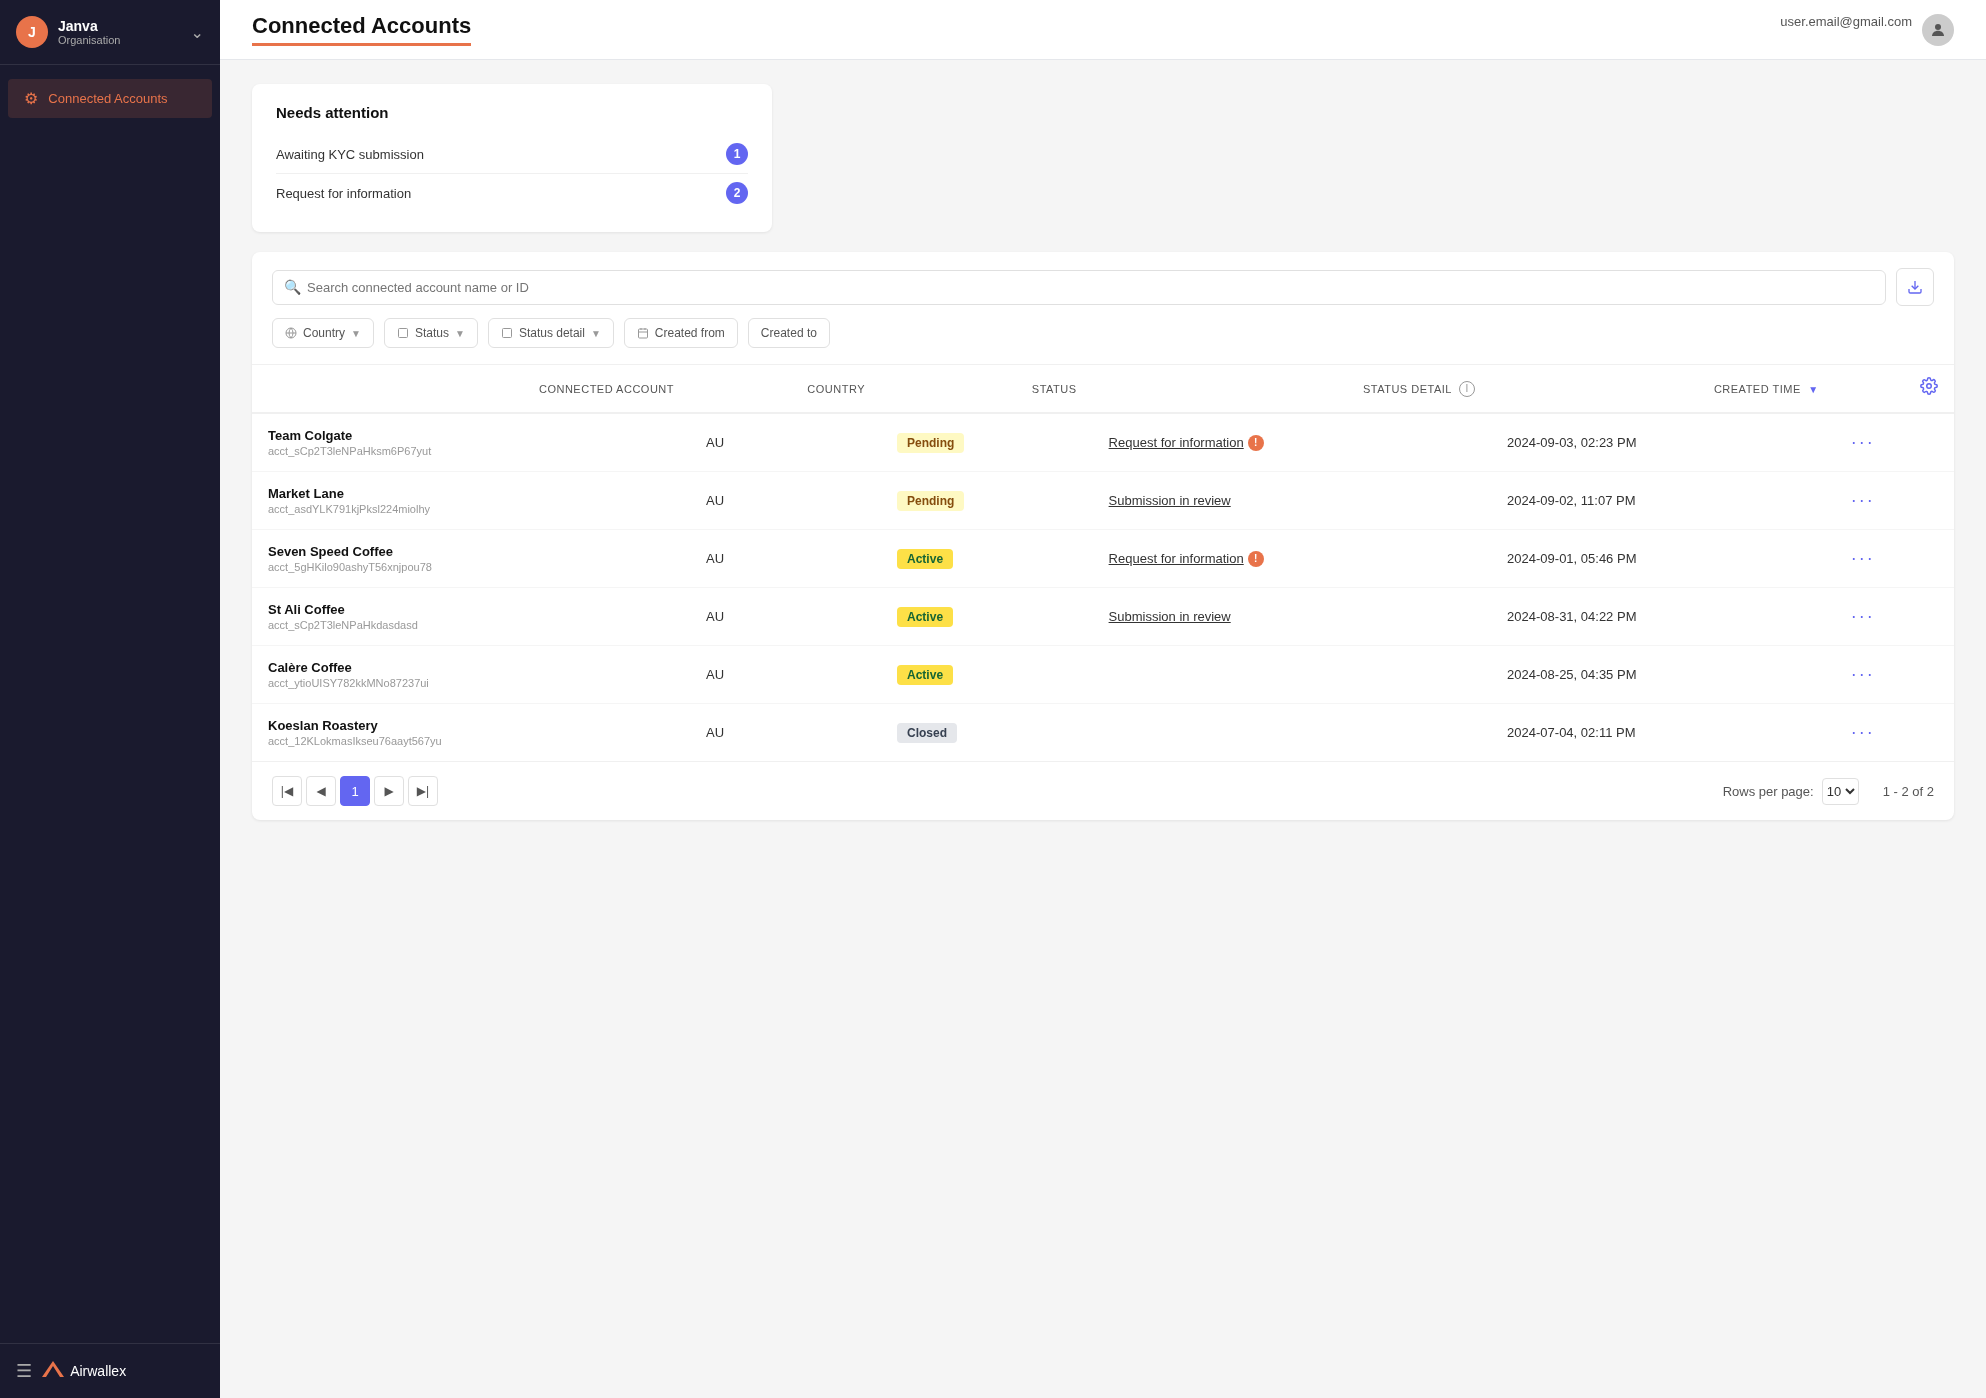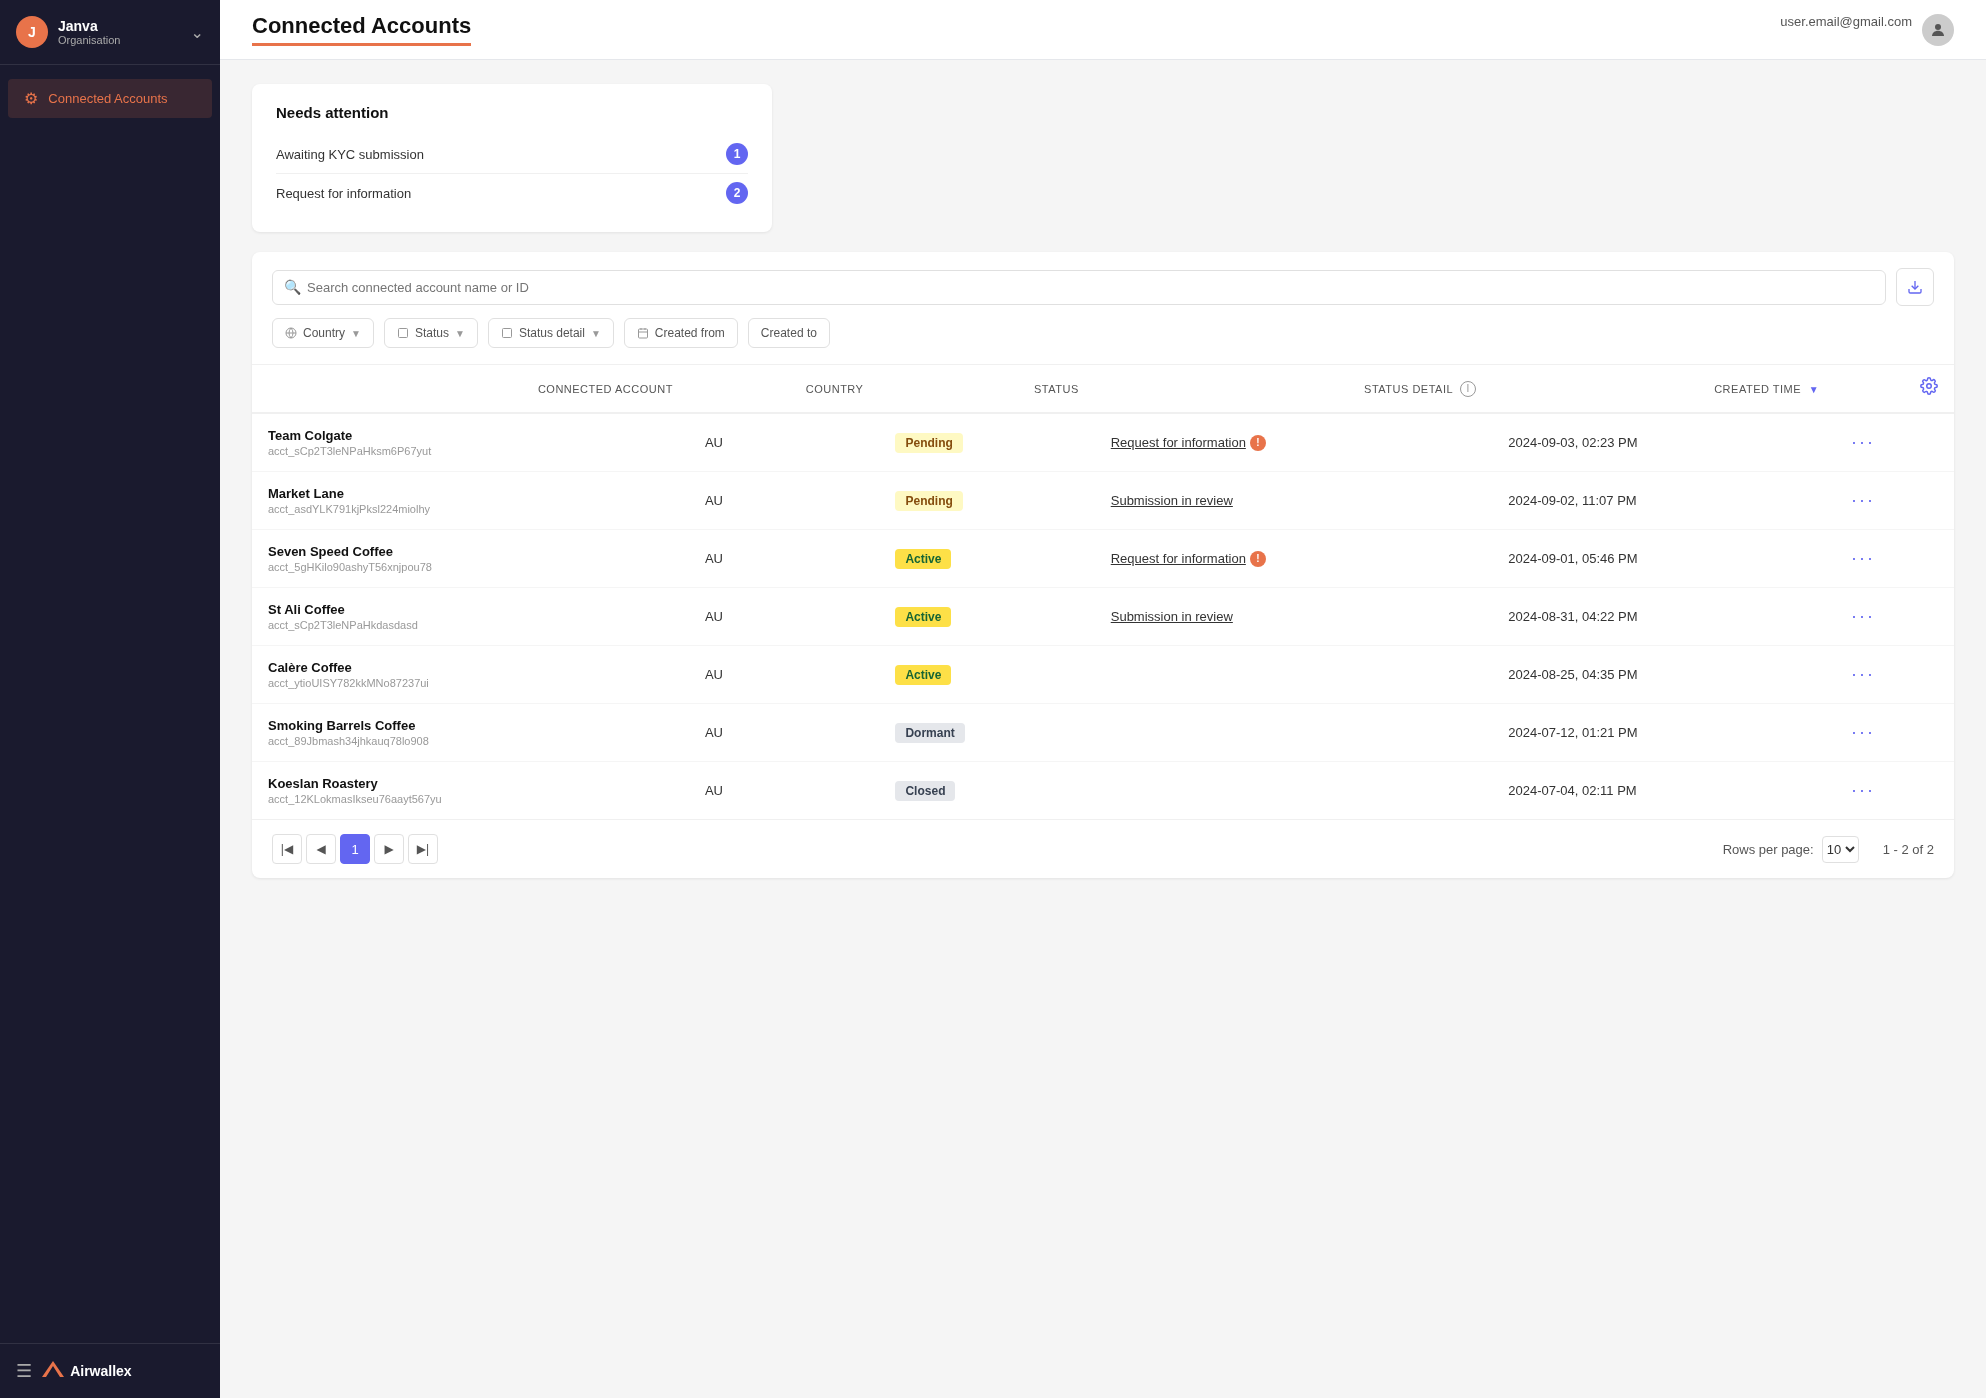--- a/index.html
+++ b/index.html
@@ -14,21 +14,21 @@
     .sidebar-org-sub { font-size: 11px; color: #aaa; }
     .sidebar-chevron { color: #aaa; font-size: 16px; cursor: pointer; }
     .sidebar-nav { padding: 12px 0; flex: 1; }
     .sidebar-item { display: flex; align-items: center; gap: 10px; padding: 10px 16px; cursor: pointer; border-radius: 4px; margin: 2px 8px; font-size: 13px; color: #ccc; }
     .sidebar-item.active { background: rgba(232,115,74,0.15); color: #e8734a; }
     .sidebar-item-icon { font-size: 16px; }
     .sidebar-footer { padding: 16px; border-top: 1px solid rgba(255,255,255,0.1); display: flex; align-items: center; gap: 10px; }
     .sidebar-footer-icon { color: #aaa; font-size: 18px; cursor: pointer; }
     .airwallex-logo { display: flex; align-items: center; gap: 6px; }
     .airwallex-logo-icon { color: #e8734a; font-size: 18px; }
-    .airwallex-logo-text { font-size: 14px; font-weight: 700; color: #fff; }
+    .airwallex-logo-text { font-size: 14px; font-weight: 400; color: #fff; }
 
     
     .main { flex: 1; display: flex; flex-direction: column; overflow: hidden; }
     .topbar { background: #fff; padding: 0 32px; height: 60px; display: flex; align-items: center; justify-content: space-between; border-bottom: 1px solid #e5e7eb; }
     .page-title { font-size: 22px; font-weight: 700; color: #111; border-bottom: 3px solid #e8734a; padding-bottom: 4px; }
     .topbar-right { display: flex; gap: 10px; }
     .user-email { font-size: 13px; color: #555; }
     .user-avatar { width: 32px; height: 32px; background: #ccc; border-radius: 50%; display: flex; align-items: center; justify-content: center; font-size: 16px; color: #555; }
 
     
@@ -301,31 +301,20 @@
                 <div class="account-id">acct_ytioUISY782kkMNo87237ui</div>
               </td>
               <td>AU</td>
               <td><span class="badge badge-active">Active</span></td>
               <td></td>
               <td>2024-08-25, 04:35 PM</td>
               <td><span class="row-actions">···</span></td>
             </tr>
             <tr>
               <td>
-                <div class="account-name">Smoking Barrels Coffee</div>
-                <div class="account-id">acct_89Jbmash34jhkauq78lo908</div>
-              </td>
-              <td>AU</td>
-              <td><span class="badge badge-dormant">Dormant</span></td>
-              <td></td>
-              <td>2024-07-12, 01:21 PM</td>
-              <td><span class="row-actions">···</span></td>
-            </tr>
-            <tr>
-              <td>
                 <div class="account-name">Koeslan Roastery</div>
                 <div class="account-id">acct_12KLokmasIkseu76aayt567yu</div>
               </td>
               <td>AU</td>
               <td><span class="badge badge-closed">Closed</span></td>
               <td></td>
               <td>2024-07-04, 02:11 PM</td>
               <td><span class="row-actions">···</span></td>
             </tr>
           </tbody>

